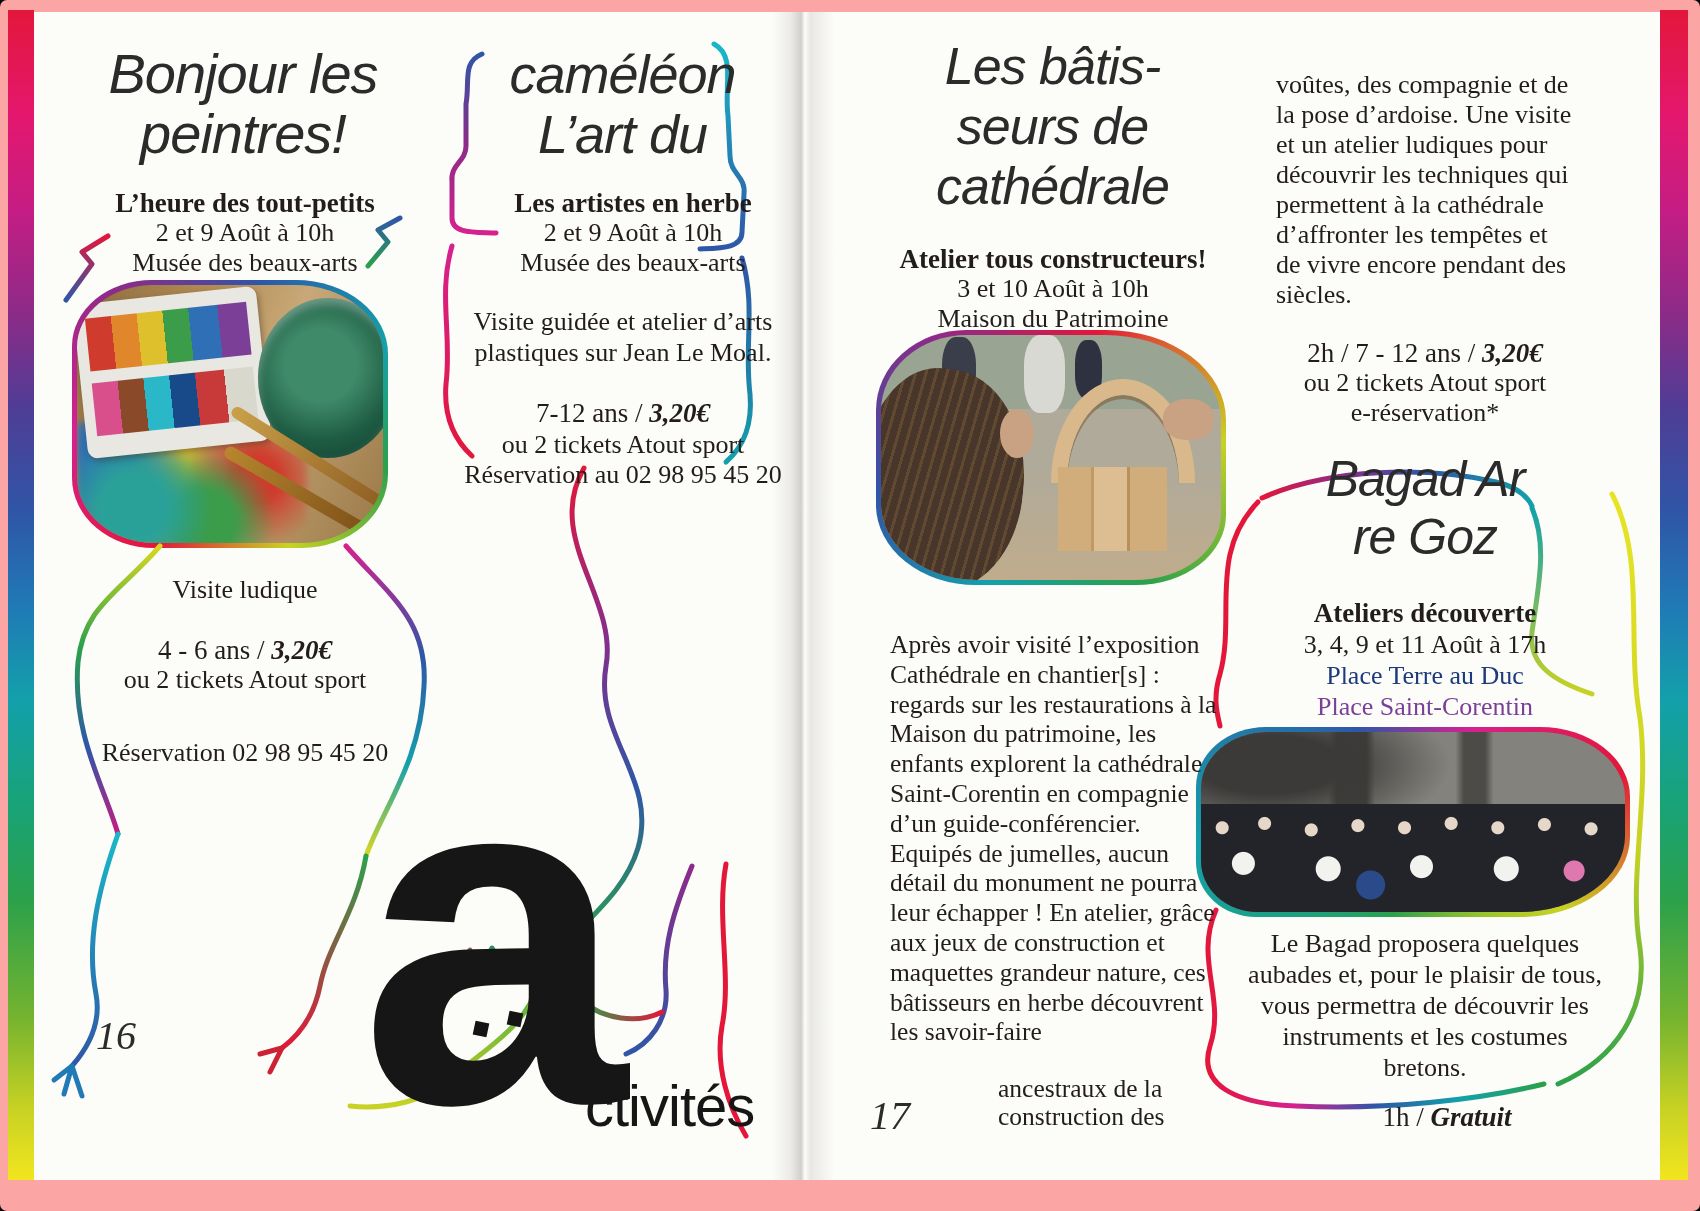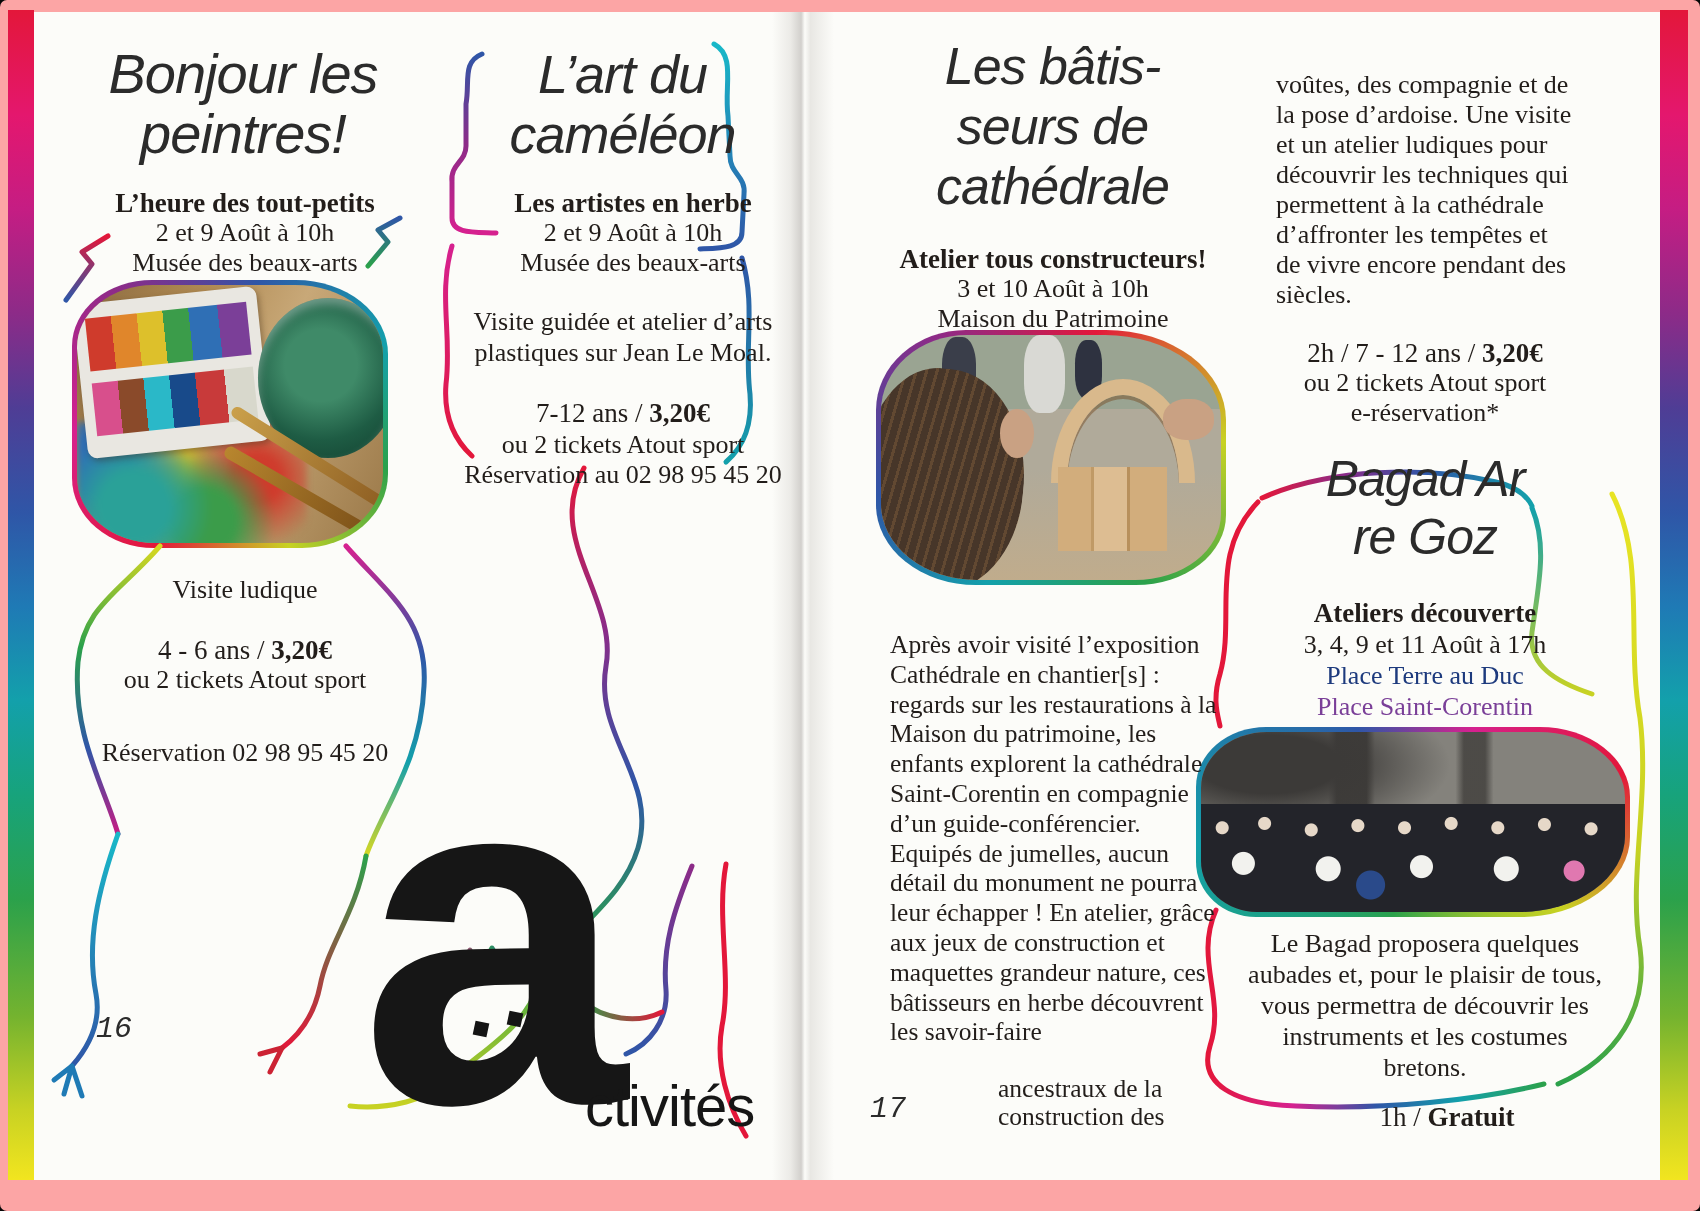--- a/index.html
+++ b/index.html
@@ -5,35 +5,35 @@
   html,body{margin:0;padding:0;background:#060606;}
   .canvas{position:relative;width:1700px;height:1211px;background:#fca5a5;overflow:hidden;border-radius:7px;}
   .abs{position:absolute;}
   .strip{position:absolute;top:10px;height:1170px;
     background:linear-gradient(180deg,#e3173a 0%,#e4176e 9%,#c51d83 17%,#8c2b88 26%,#4f3d95 34%,#2f56a7 43%,#1f7ab5 51%,#13a0ab 59%,#17a37c 67%,#2ba14b 76%,#74b32f 86%,#c8d223 94%,#f2e51f 100%);}
   .spread{position:absolute;left:34px;top:12px;width:1626px;height:1168px;background:#fcfcf9;}
   .fold{position:absolute;left:772px;top:12px;width:62px;height:1168px;z-index:2;
     background:linear-gradient(90deg,rgba(0,0,0,0) 0%,rgba(90,80,70,.10) 30%,rgba(60,50,45,.22) 47%,rgba(255,255,255,0) 53%,rgba(90,80,70,.12) 62%,rgba(0,0,0,0) 100%);}
   .ser{font-family:"Liberation Serif",serif;color:#221d1a;}
   .san{font-family:"Liberation Sans",sans-serif;color:#2b2b2b;}
-  .ital{text-align:center;}
+  .ital{font-style:italic;text-align:center;}
   .b{font-weight:700;}
   .ctr{text-align:center;}
   .headline{font-family:"Liberation Sans",sans-serif;font-style:italic;color:#2b2b2b;letter-spacing:-1px;}
   .txt{position:absolute;z-index:4;}
   .photo{position:absolute;z-index:3;padding:5px;}
   .pw1{background:conic-gradient(from 210deg,#e3173a,#d6218f 15%,#8c2b88 30%,#2f56a7 45%,#13a0ab 60%,#2ba14b 72%,#c8d223 85%,#e3173a);border-radius:80px 92px 86px 82px/66px 74px 74px 70px;}
   .pw2{background:conic-gradient(from 20deg,#e3173a,#c8d223 18%,#2ba14b 34%,#13a0ab 52%,#2f56a7 66%,#8c2b88 82%,#e3173a);border-radius:90px 120px 90px 100px/80px 90px 70px 80px;}
   .pw3{background:conic-gradient(from 120deg,#c8d223,#2ba14b 20%,#13a0ab 40%,#2f56a7 58%,#d6218f 76%,#e3173a 88%,#c8d223);border-radius:70px 90px 110px 60px/60px 70px 80px 55px;}
   .pin{position:relative;width:100%;height:100%;overflow:hidden;}
   .pw1 .pin{border-radius:76px 88px 82px 78px/62px 70px 70px 66px;}
   .pw2 .pin{border-radius:86px 116px 86px 96px/76px 86px 66px 76px;}
   .pw3 .pin{border-radius:66px 86px 106px 56px/56px 66px 76px 51px;}
   svg.overlay{position:absolute;left:0;top:0;z-index:3;pointer-events:none;}
-  .pagenum{font-family:Liberation Mono, monospace;font-style:italic;color:#2b2b2b;font-size:30px;}
+  .pagenum{font-family:Liberation Serif, serif;font-style:italic;color:#2b2b2b;font-size:40px;}
 </style>
 </head>
 <body>
 
 <div class="canvas">
 
   <div class="strip" style="left:8px;width:26px;"></div>
   <div class="strip" style="left:1660px;width:28px;"></div>
   <div class="spread"></div>
   <div class="fold"></div>
@@ -201,22 +201,22 @@
     <div>2 et 9 Août à 10h</div>
     <div>Musée des beaux-arts</div>
   </div>
   <div class="txt ser ctr" style="left:70px;top:575px;width:350px;font-size:26px;">Visite ludique</div>
   <div class="txt ser ctr" style="left:70px;top:635px;width:350px;font-size:27px;"><span>4 - 6 ans / </span><span class="b ital">3,20€</span></div>
   <div class="txt ser ctr" style="left:70px;top:665px;width:350px;font-size:26px;">ou 2 tickets Atout sport</div>
   <div class="txt ser ctr" style="left:70px;top:694px;width:350px;font-size:26px;margin-top:44px;">Réservation 02 98 95 45 20</div>
   <div class="txt pagenum" style="left:96px;top:1012px;">16</div>
 
   <div class="txt headline ctr" style="left:445px;top:44px;width:355px;font-size:54px;line-height:60px;">
+    <div>caméléon</div>
     <div>L’art du</div>
-    <div>caméléon</div>
   </div>
   <div class="txt ser ctr" style="left:457px;top:188px;width:352px;font-size:26px;line-height:30px;">
     <div class="b" style="font-size:27px;">Les artistes en herbe</div>
     <div>2 et 9 Août à 10h</div>
     <div>Musée des beaux-arts</div>
   </div>
   <div class="txt ser ctr" style="left:442px;top:306px;width:362px;font-size:26px;line-height:31px;">Visite guidée et atelier d’arts plastiques sur Jean Le Moal.</div>
   <div class="txt ser ctr" style="left:447px;top:398px;width:352px;font-size:27px;"><span>7-12 ans / </span><span class="b ital">3,20€</span></div>
   <div class="txt ser ctr" style="left:447px;top:430px;width:352px;font-size:26px;">ou 2 tickets Atout sport</div>
   <div class="txt ser ctr" style="left:447px;top:460px;width:352px;font-size:26px;">Réservation au 02 98 95 45 20</div>

